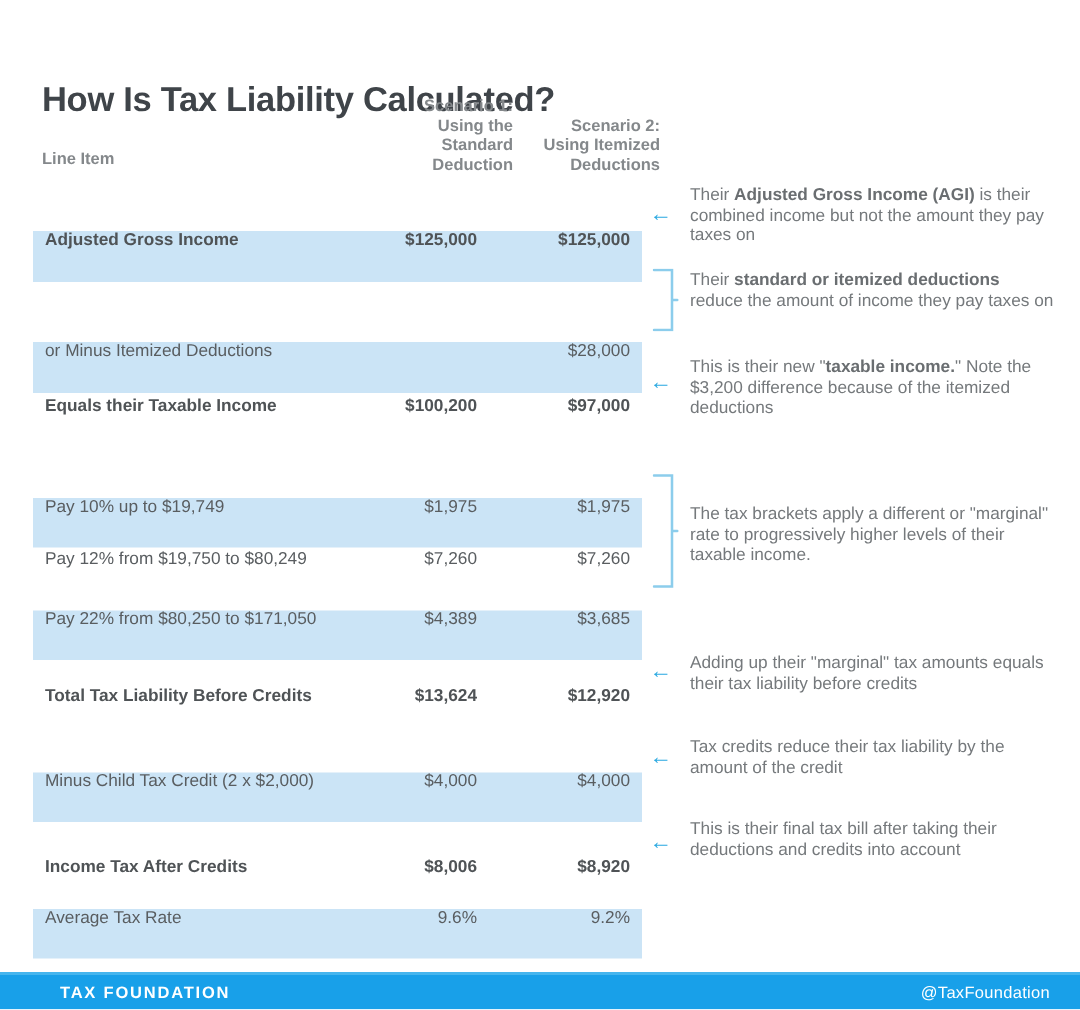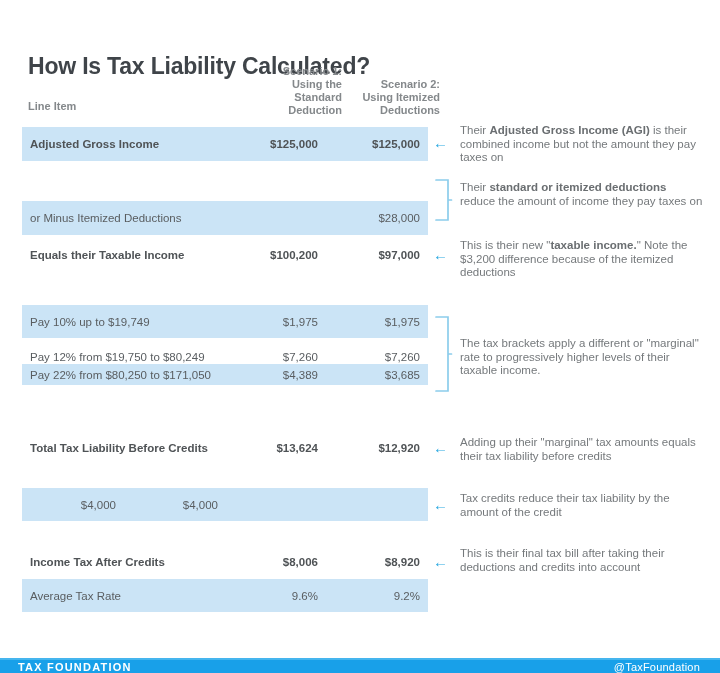--- a/index.html
+++ b/index.html
@@ -12,38 +12,38 @@
   body{font-family:"Liberation Sans", sans-serif;}
   .canvas{position:relative;width:720px;height:673px;background:#ffffff;overflow:hidden;}
 
   .title{position:absolute;left:28px;top:20px;font-size:23px;font-weight:bold;color:#3f4449;letter-spacing:-0.2px;margin-top:33px;}
 
   .line-item-head{position:absolute;left:28px;top:100px;font-size:11px;font-weight:bold;color:#84888b;}
   .col-head{position:absolute;font-size:11px;font-weight:bold;color:#84888b;text-align:right;white-space:pre-line;line-height:13px;}
   .col-head.s1{left:232px;width:110px;top:65px;}
   .col-head.s2{left:330px;width:110px;top:78px;}
 
-  .row{position:absolute;left:22px;width:406px;height:34px;display:flex;align-items:center;
-       padding:0 8px;box-sizing:border-box;font-size:11.5px;color:#595d60;}
+  .row{position:absolute;left:22px;width:406px;height:34px;display:flex;align-items:flex-start;
+       padding:0 8px;box-sizing:border-box;font-size:11.5px;color:#595d60;margin-top:27px;}
   .row.blue{background:var(--highlight);}
   .row.bold{font-weight:bold;color:#4f5356;}
   .row .lbl{flex:1;text-align:left;}
   .row .c1{width:86px;text-align:right;}
   .row .c2{width:102px;text-align:right;}
 
   .arrow{position:absolute;left:433px;font-size:15px;line-height:16px;font-weight:bold;color:var(--accent);}
   .bracket{position:absolute;left:435px;}
   .bracket path{stroke:var(--bracket);stroke-width:1.7;fill:none;stroke-linecap:round;}
 
   .ann{position:absolute;left:460px;width:244px;font-size:11.5px;line-height:13.5px;color:#75797c;}
   .ann b{color:#6a6e71;}
 
-  .footer{position:absolute;left:0;bottom:0;width:720px;height:15px;background:var(--footer);
+  .footer{position:absolute;left:0;bottom:0;width:720px;height:25px;background:var(--footer);
           border-top:2px solid #45b5ee;box-sizing:border-box;display:flex;align-items:center;
-          justify-content:space-between;padding:0 20px 0 18px;color:#ffffff;font-size:11px;}
+          justify-content:space-between;padding:0 20px 0 40px;color:#ffffff;font-size:11px;}
   .footer .brand{font-weight:bold;letter-spacing:1.2px;}
   .footer .handle{font-size:11px;letter-spacing:0.2px;}
 </style>
 </head>
 <body>
 
 <div class="canvas">
 
   <div class="title">How Is Tax Liability Calculated?</div>
 
@@ -74,31 +74,32 @@
   <div class="row blue" style="top:305px;height:33px">
     <span class="lbl">Pay 10% up to $19,749</span>
     <span class="c1">$1,975</span>
     <span class="c2">$1,975</span>
   </div>
   <div class="row" style="top:340px;height:33px">
     <span class="lbl">Pay 12% from $19,750 to $80,249</span>
     <span class="c1">$7,260</span>
     <span class="c2">$7,260</span>
   </div>
-  <div class="row blue" style="top:364px;height:21px">
+  <div class="row blue" style="top:380px;height:33px">
     <span class="lbl">Pay 22% from $80,250 to $171,050</span>
     <span class="c1">$4,389</span>
     <span class="c2">$3,685</span>
   </div>
   <div class="row bold" style="top:431px;height:33px">
     <span class="lbl">Total Tax Liability Before Credits</span>
     <span class="c1">$13,624</span>
     <span class="c2">$12,920</span>
   </div>
   <div class="row blue" style="top:488px;height:33px">
+    <span class="lbl">Minus Child Tax Credit (2 x $2,000)</span>
     <span class="c1">$4,000</span>
     <span class="c2">$4,000</span>
   </div>
   <div class="row bold" style="top:545px;height:33px">
     <span class="lbl">Income Tax After Credits</span>
     <span class="c1">$8,006</span>
     <span class="c2">$8,920</span>
   </div>
   <div class="row blue" style="top:579px;height:33px">
     <span class="lbl">Average Tax Rate</span>

